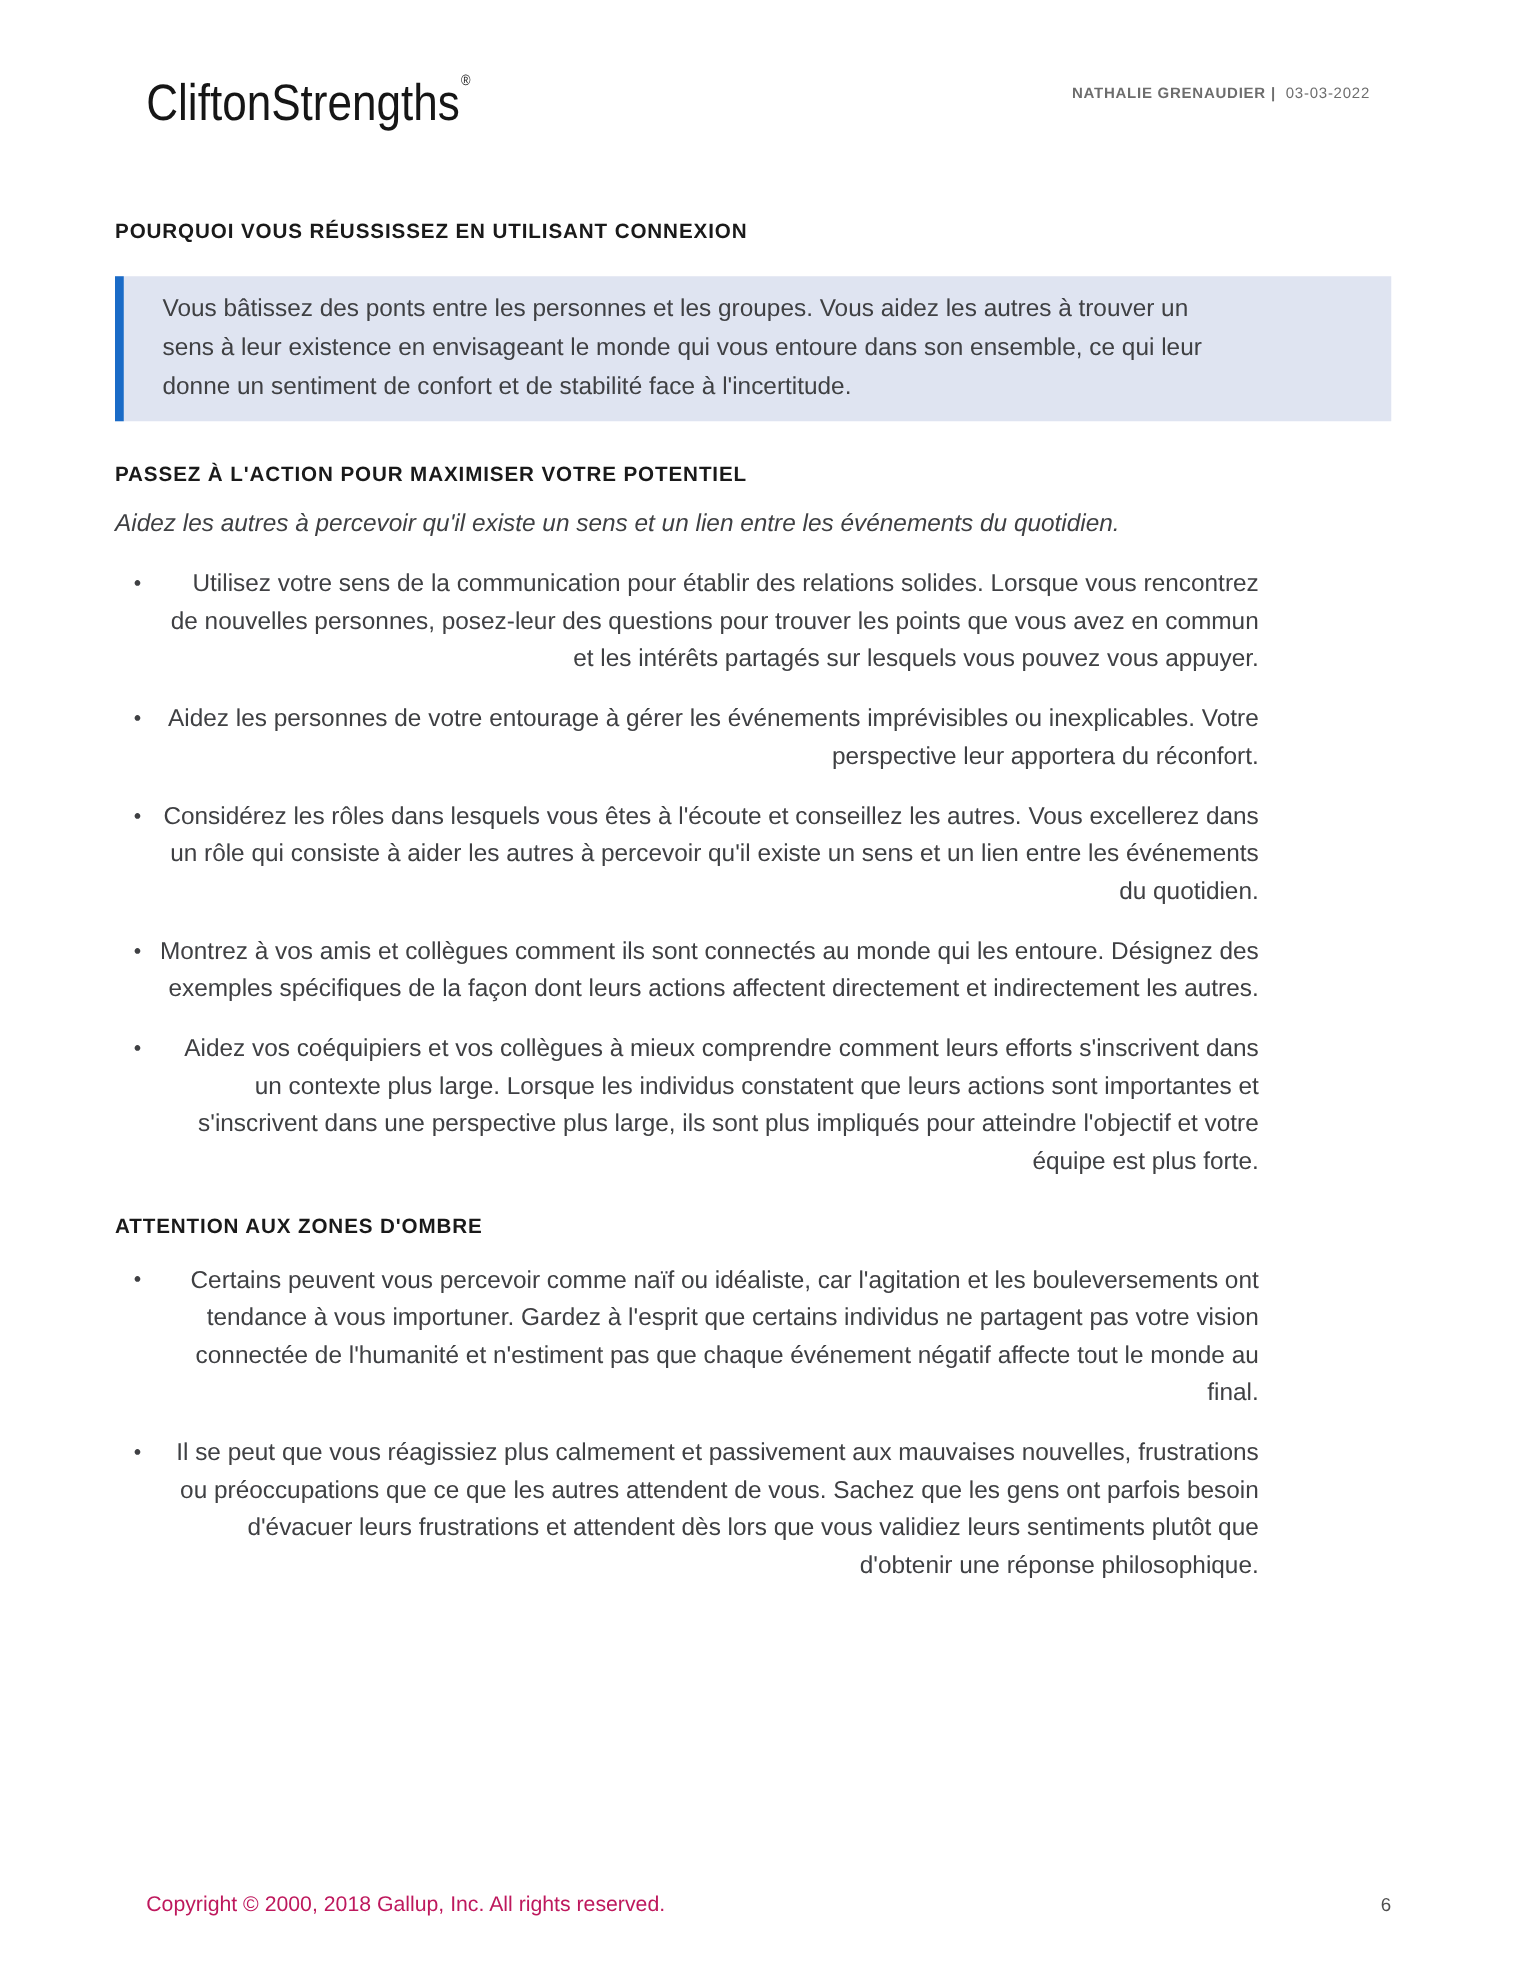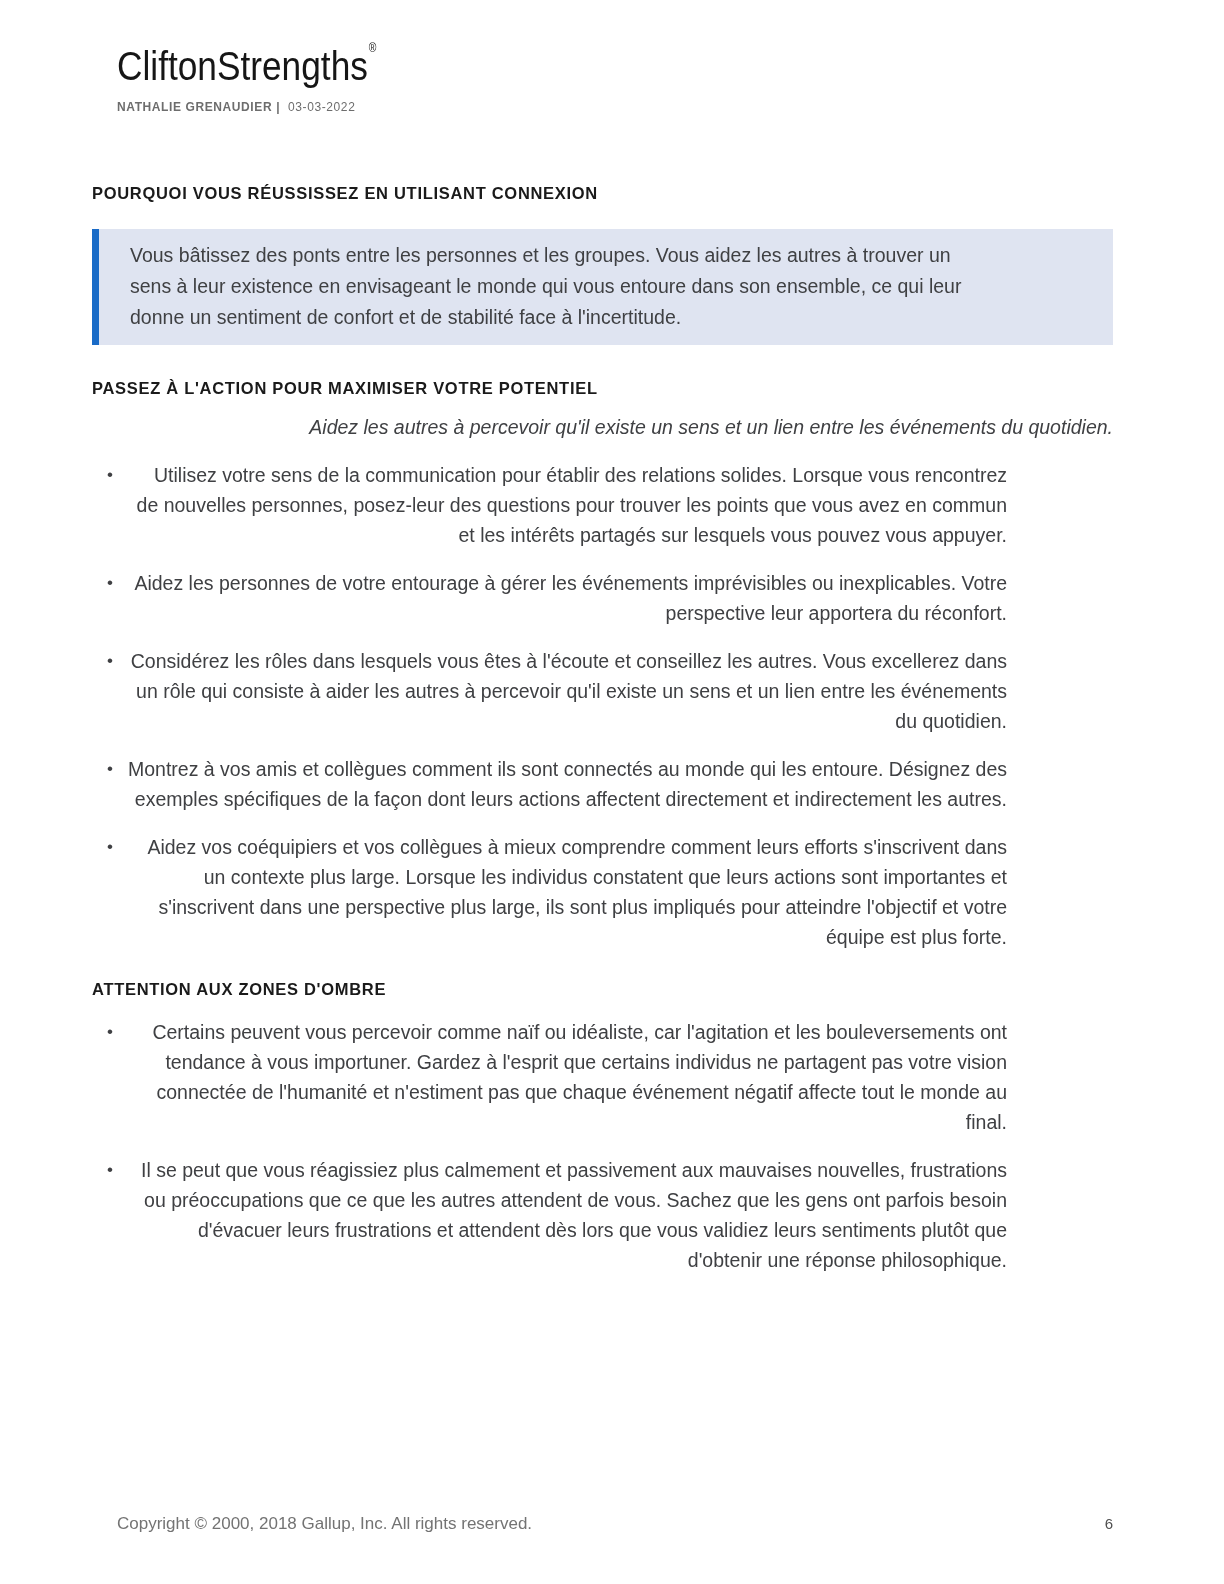--- a/index.html
+++ b/index.html
@@ -16,22 +16,21 @@
     font-family:"Liberation Sans","DejaVu Sans",sans-serif;
     color:var(--body-color);
     position:relative;
     overflow:hidden;
   }
   .page{width:1224px;height:1584px;position:relative;background:#fff;}
 
   
   .header{
     display:flex;justify-content:space-between;align-items:flex-start;
-    padding:41px 128px 0 117px;
-    flex-direction:column;
+    padding:57px 128px 0 117px;
   }
   .logo{
     font-size:41px;font-weight:400;color:#161616;
     transform:scaleX(0.86);transform-origin:left top;
     display:inline-block;white-space:nowrap;letter-spacing:0;
   }
   .logo sup{font-size:12px;vertical-align:28px;margin-left:1px;}
   .header-right{
     margin-top:10px;font-size:12px;color:var(--header-gray);
     letter-spacing:0.6px;white-space:nowrap;
@@ -55,21 +54,20 @@
     border-left:7px solid var(--accent-blue);
     padding:11px 24px 12px 31px;
   }
   .callout p{
     font-size:19.5px;line-height:31px;color:#3f4043;max-width:845px;
   }
 
   .lead{
     margin-top:15px;font-style:italic;font-size:19.5px;line-height:29px;
     color:#3f4043;
-    text-align:right;
   }
 
   ul.bullets{margin-top:18px;list-style:none;}
   ul.bullets li{
     position:relative;
     padding-left:35px;
     font-size:19.5px;line-height:30px;color:#3f4043;
     max-width:915px;
     margin-bottom:18px;
     text-align:right;
@@ -78,21 +76,21 @@
     content:"\2022";
     position:absolute;left:15px;top:0;
     font-size:17px;color:#3f4043;
   }
 
   
   .footer{
     position:absolute;left:117px;right:111px;bottom:50px;
     display:flex;justify-content:space-between;align-items:baseline;
   }
-  .copyright{font-size:17px;color:#737373;}
+  .copyright{font-size:17px;color:#be185d;}
   .page-number{font-size:15px;color:#4f4f4f;}
 </style>
 </head>
 <body>
 
 <div class="page">
 
   <div class="header">
     <div class="logo"><span>CliftonStrengths</span><sup>®</sup></div>
     <div class="header-right">

